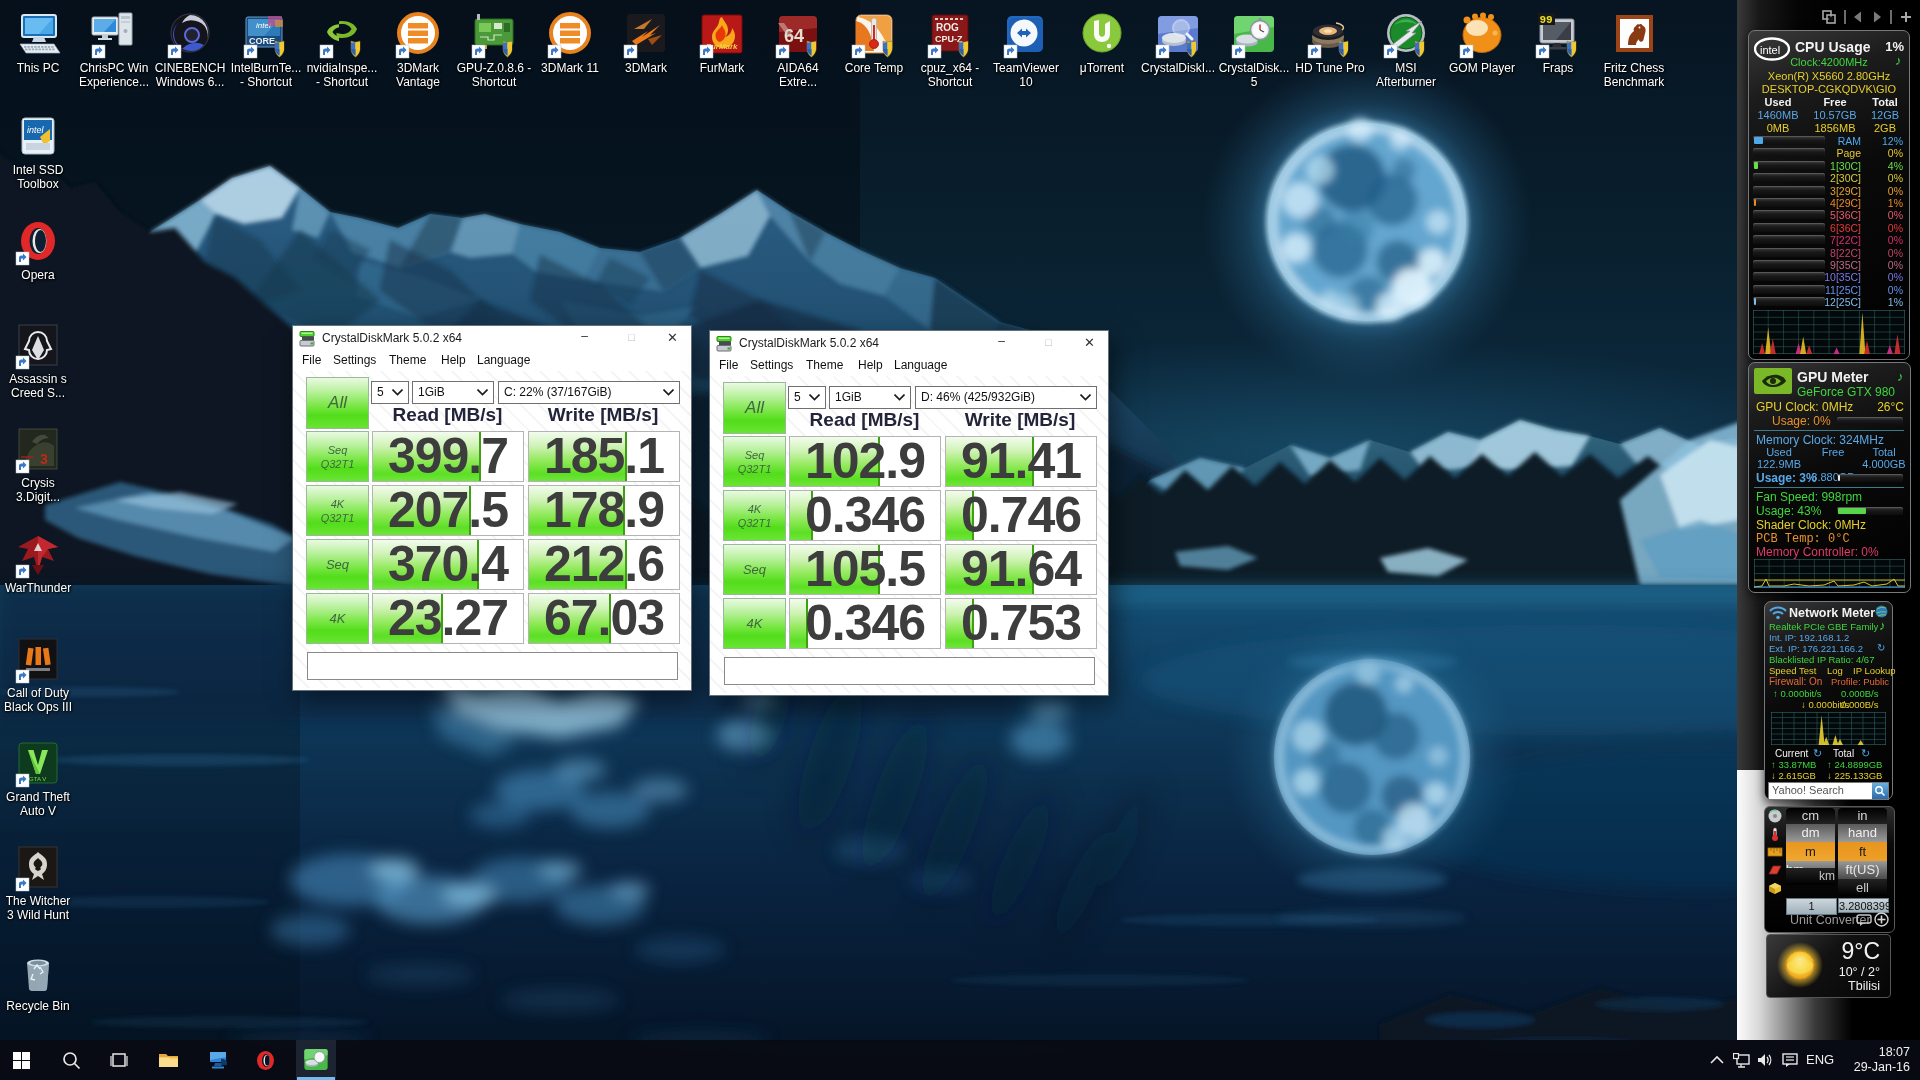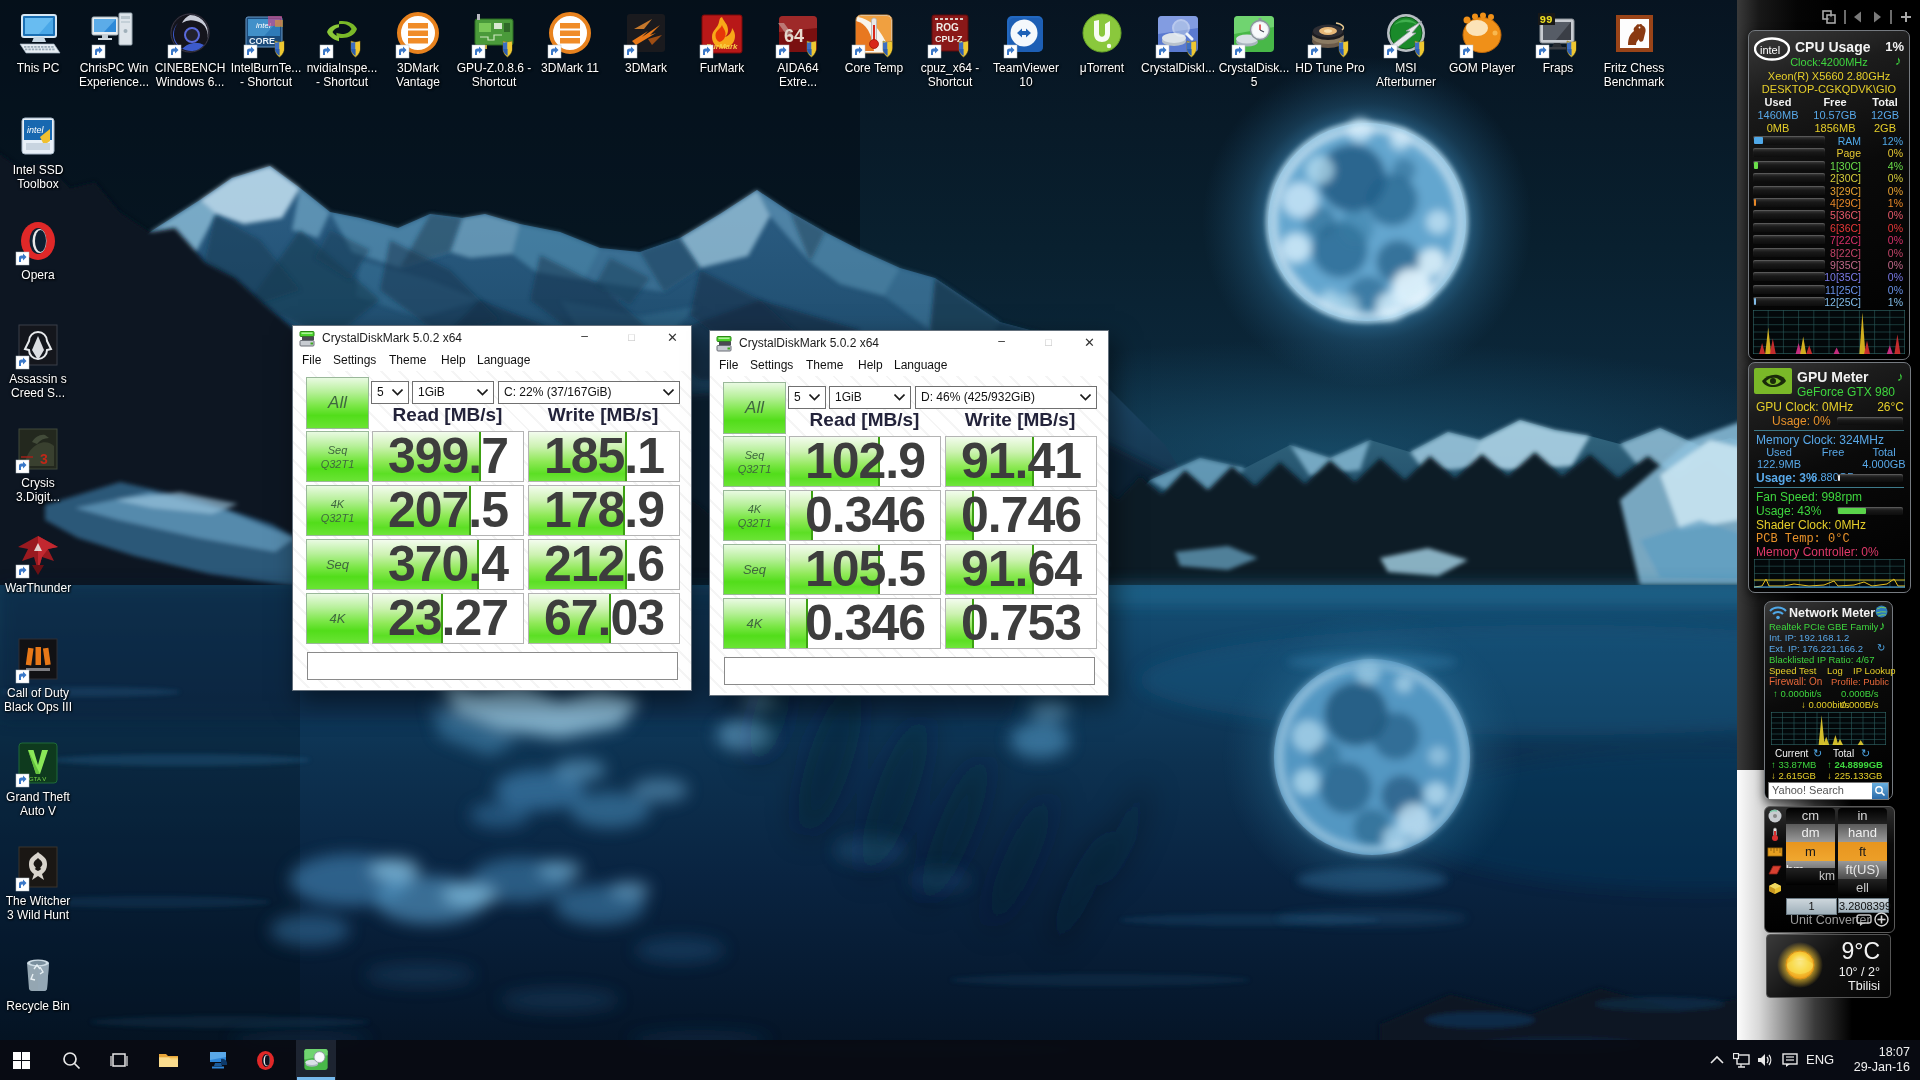--- a/index.html
+++ b/index.html
@@ -1195,21 +1195,21 @@
       <path d="M52.2,33 L55.2,24.8 58.2,33" fill="#e8d030" opacity="0.9"></path>
       <path d="M61.4,33 L64.4,23.1 67.4,33" fill="#e8d030" opacity="0.9"></path>
       <path d="M66.0,33 L69.0,27.1 72.0,33" fill="#e8d030" opacity="0.9"></path>
       <path d="M86.7,33 L89.7,28.1 92.7,33" fill="#e8d030" opacity="0.9"></path>
     </svg>
     <div style="position:absolute;left:10px;top:146px;font-size:10px;font-weight:normal;color:#f2f2f2;white-space:nowrap;">Current</div>
     <div style="position:absolute;left:48px;top:145px;color:#4fa8e8;font-size:11px">↻</div>
     <div style="position:absolute;left:68px;top:146px;font-size:10px;font-weight:normal;color:#f2f2f2;white-space:nowrap;">Total</div>
     <div style="position:absolute;left:96px;top:145px;color:#4fa8e8;font-size:11px">↻</div>
     <div style="position:absolute;left:6px;top:157px;font-size:9.5px;font-weight:normal;color:#3ed63e;white-space:nowrap;">↑ 33.87MB</div>
-    <div style="position:absolute;left:62px;top:157px;font-size:9.5px;font-weight:bold;color:#3ed63e;white-space:nowrap;">↑ 24.8899GB</div>
+    <div style="position:absolute;left:62px;top:157px;font-size:9.5px;font-weight:normal;color:#3ed63e;white-space:nowrap;">↑ 24.8899GB</div>
     <div style="position:absolute;left:6px;top:168px;font-size:9.5px;font-weight:normal;color:#e6cf2a;white-space:nowrap;">↓ 2.615GB</div>
     <div style="position:absolute;left:62px;top:168px;font-size:9.5px;font-weight:normal;color:#e6cf2a;white-space:nowrap;">↓ 225.133GB</div>
     <div style="position:absolute;left:3px;top:180px;width:119px;height:16px;background:#fff;border:1px solid #777">
       <span style="position:absolute;left:3px;top:1px;font-size:11px;color:#555">Yahoo! Search</span>
       <span style="position:absolute;right:0;top:0;width:16px;height:16px;background:linear-gradient(180deg,#6ab0e0,#2a6aa8)"><svg width="16" height="16" viewBox="0 0 16 16">
           <circle cx="7" cy="7" r="3.2" stroke="#fff" stroke-width="1.4" fill="none"></circle>
           <line x1="9.5" y1="9.5" x2="12.5" y2="12.5" stroke="#fff" stroke-width="1.6"></line>
         </svg></span>
     </div>
   </div>

